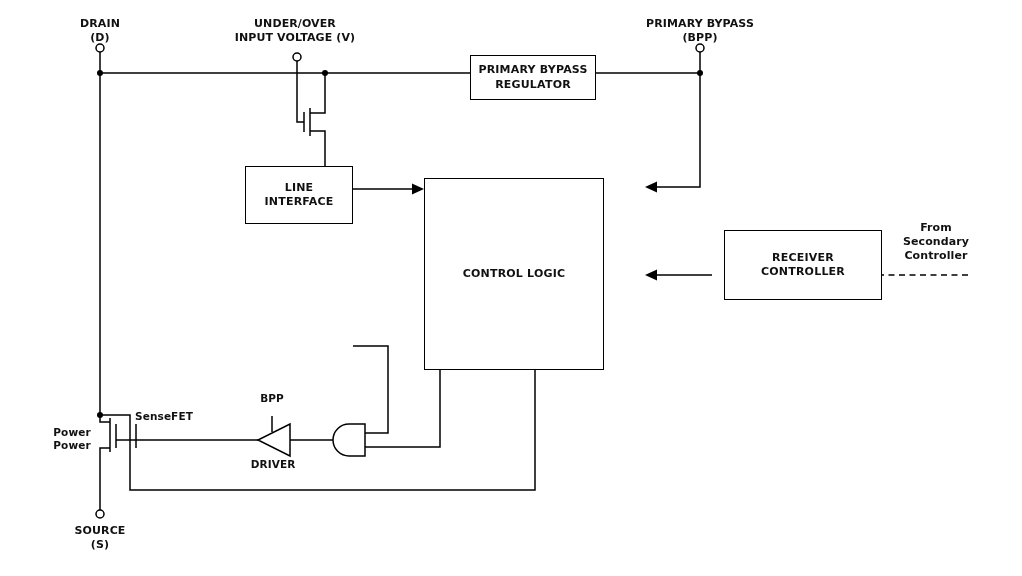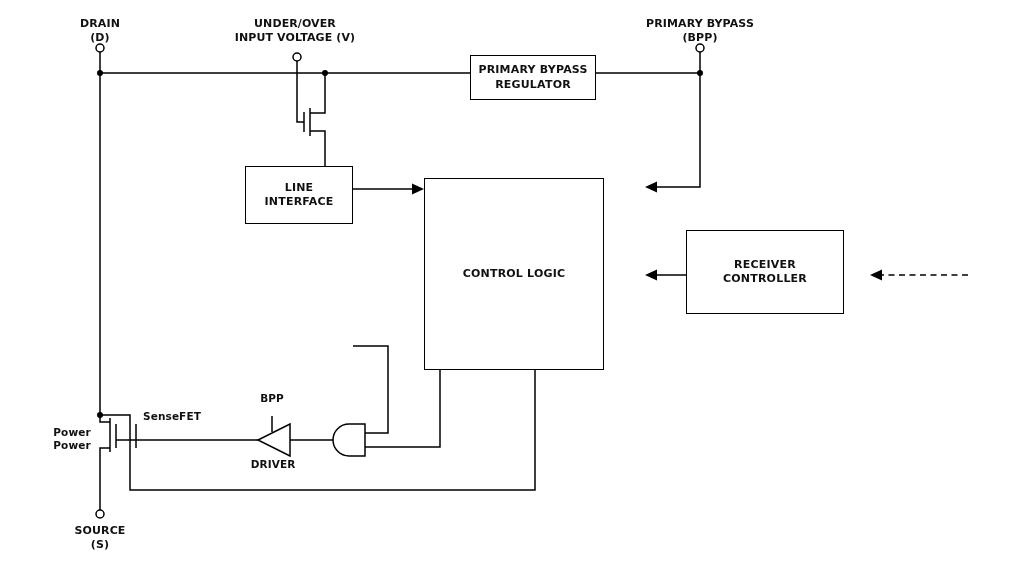--- a/index.html
+++ b/index.html
@@ -91,21 +91,21 @@
 
   <div class="box" style="left:245px;top:166px;width:108px;height:58px">
     <span>LINE</span>
     <span>INTERFACE</span>
   </div>
 
   <div class="box" style="left:424px;top:178px;width:180px;height:192px">
     <span>CONTROL LOGIC</span>
   </div>
 
-  <div class="box" style="left:686px;top:230px;width:158px;height:84px">
+  <div class="box" style="left:724px;top:230px;width:158px;height:70px">
     <span>RECEIVER</span>
     <span>CONTROLLER</span>
   </div>
 
 
   <div class="lbl" style="left:100px;top:17px">
     <span>DRAIN</span>
     <span>(D)</span>
   </div>
 
@@ -122,26 +122,31 @@
   <div class="lbl" style="left:100px;top:524px">
     <span>SOURCE</span>
     <span>(S)</span>
   </div>
 
   <div class="lbl small" style="left:72px;top:426px">
     <span>Power</span>
     <span>Power</span>
   </div>
 
-  <div class="lbl small" style="left:172px;top:410px">
+  <div class="lbl small" style="left:164px;top:410px">
     <span>SenseFET</span>
   </div>
 
   <div class="lbl small" style="left:272px;top:392px">
     <span>BPP</span>
   </div>
 
   <div class="lbl small" style="left:273px;top:458px">
     <span>DRIVER</span>
   </div>
 
+  <div class="lbl" style="left:936px;top:221px">
+    <span>From</span>
+    <span>Secondary</span>
+    <span>Controller</span>
+  </div>
 
 </div>
 
 </body></html>

